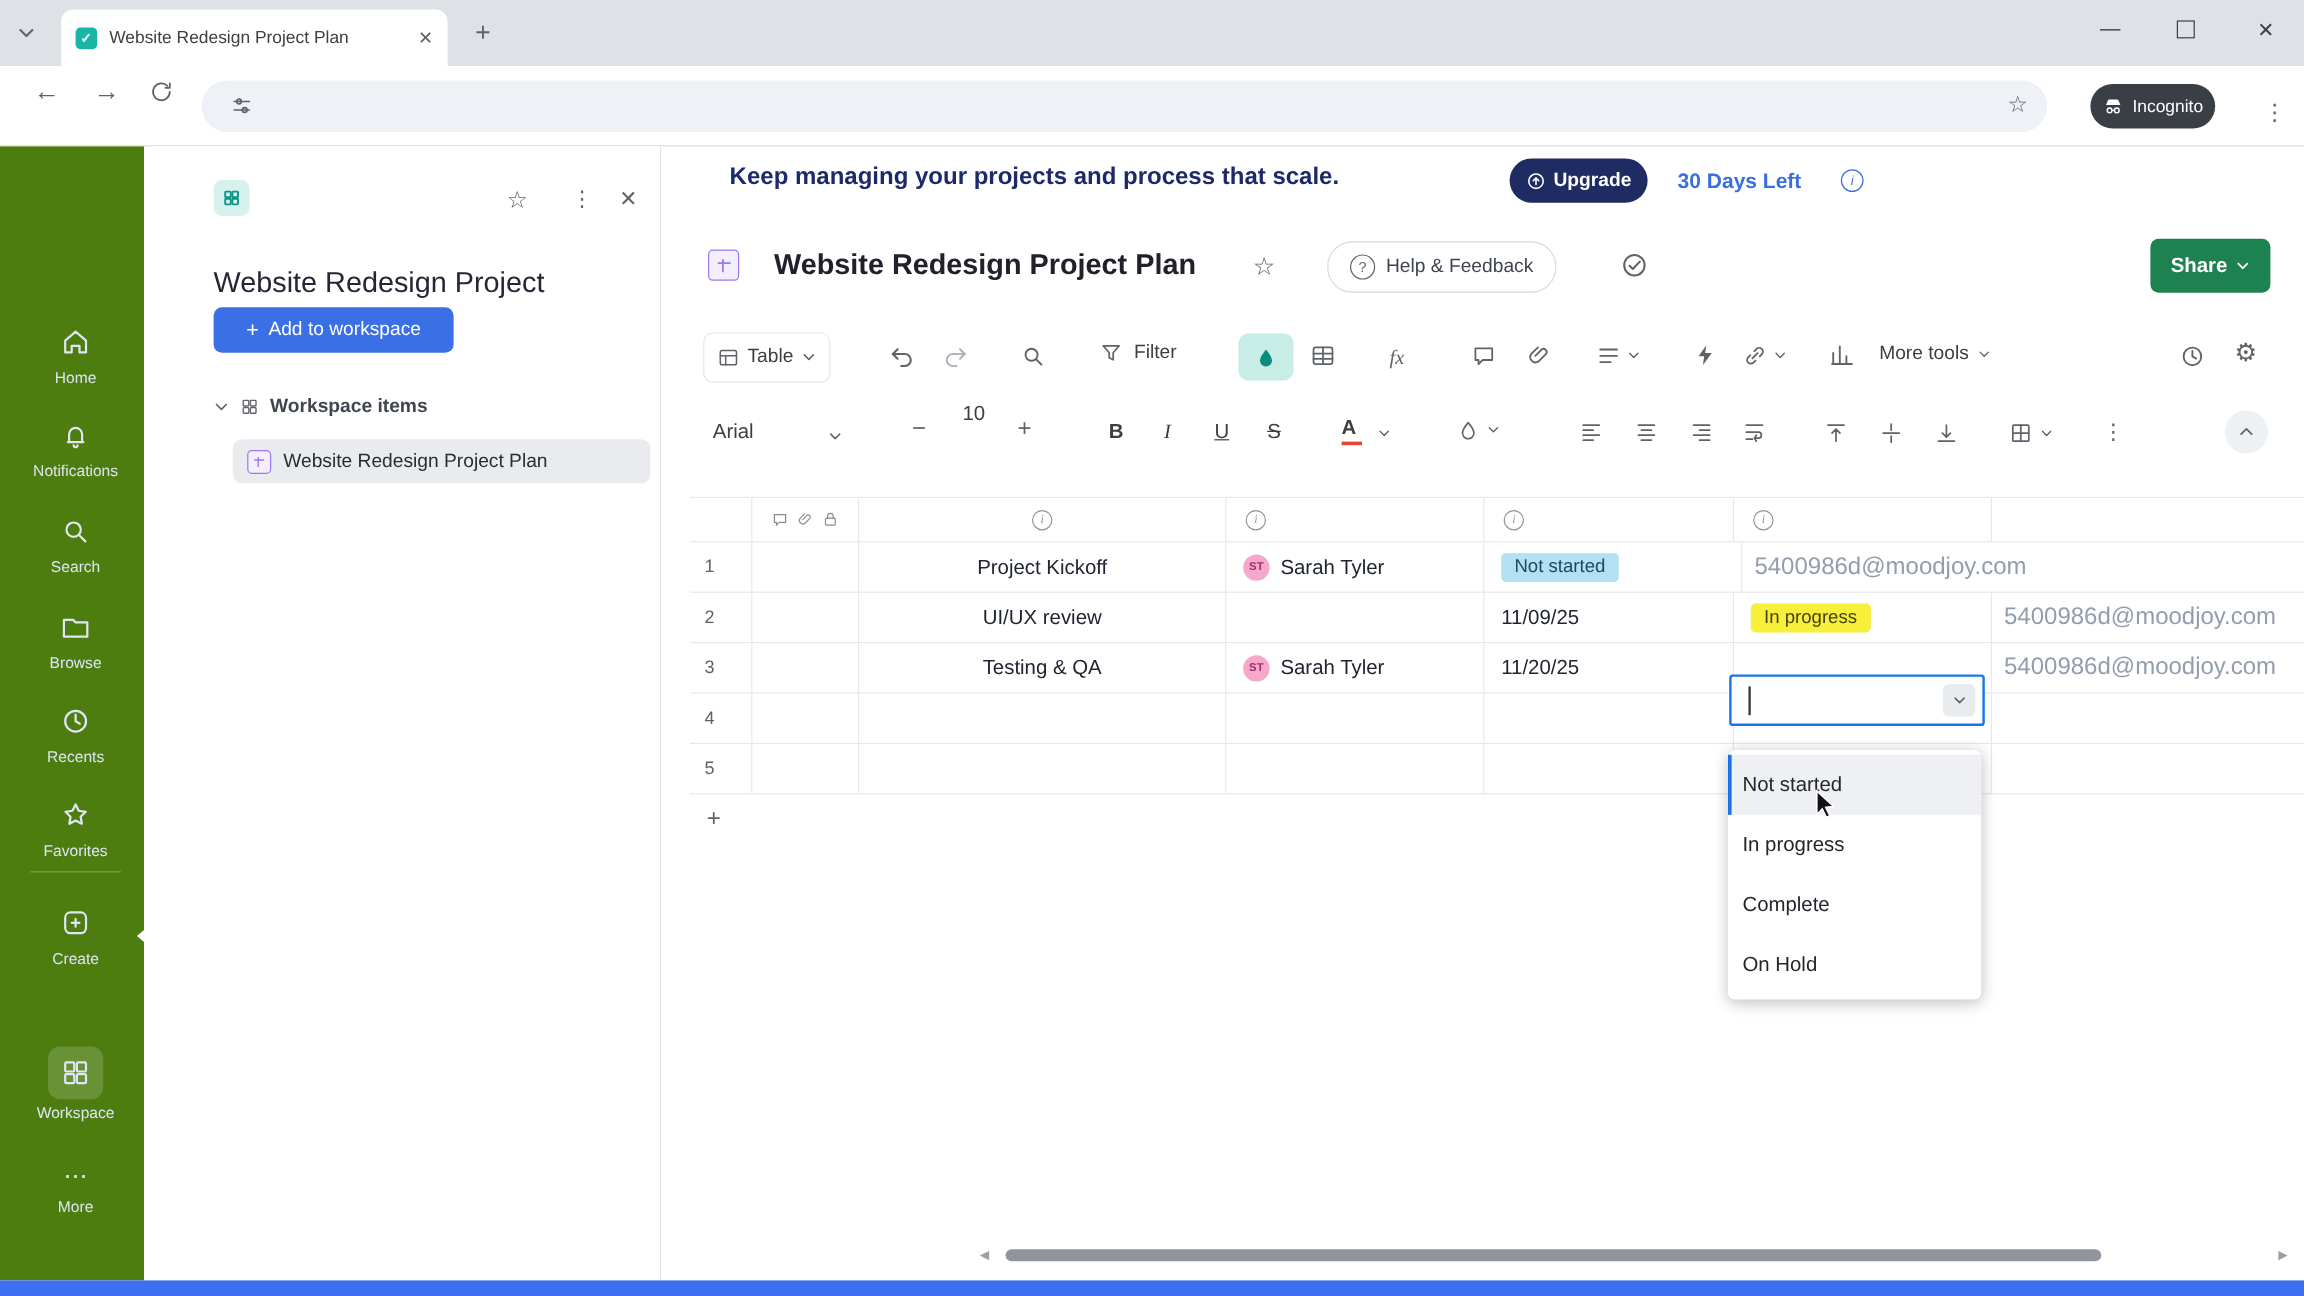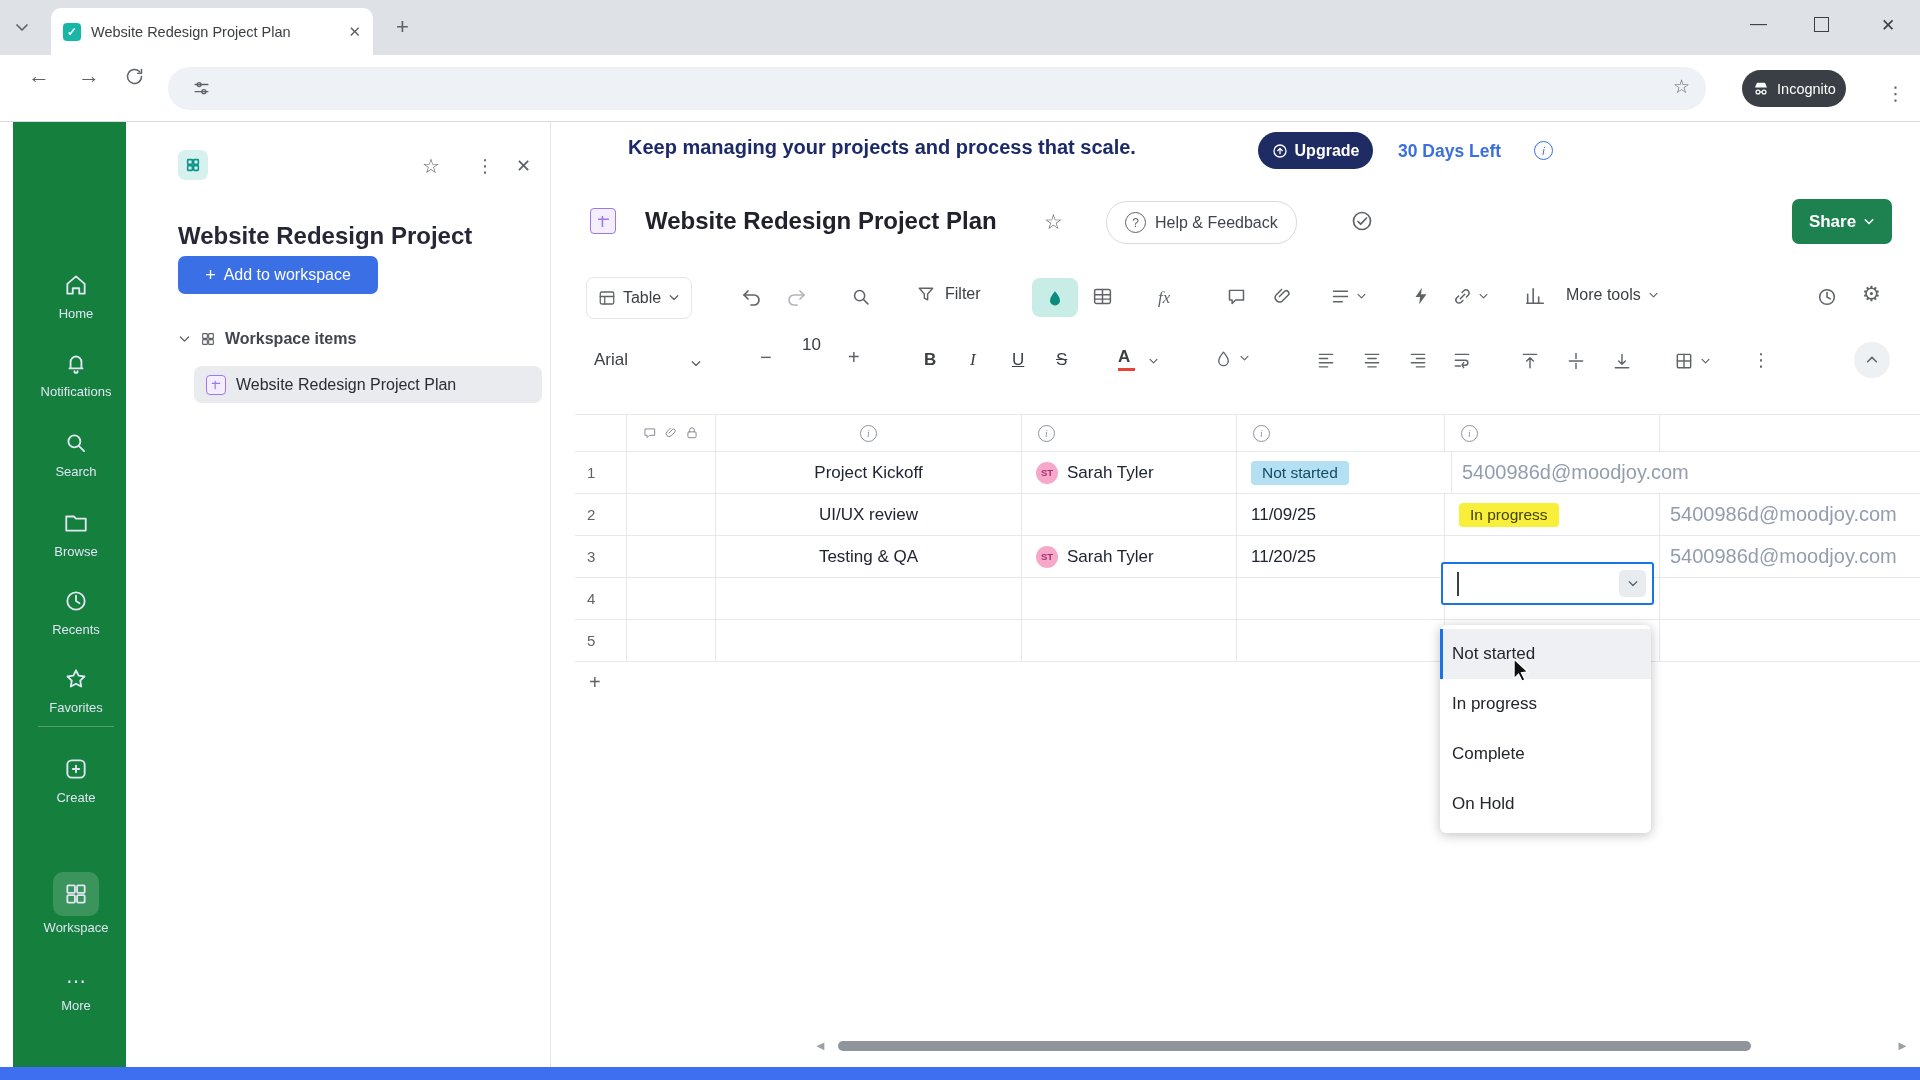--- a/index.html
+++ b/index.html
@@ -16,32 +16,32 @@
   .tab-title{font-size:14.5px;color:#3c4043;white-space:nowrap;overflow:hidden;flex:1;margin-left:10px}
   .favicon{width:18px;height:18px;border-radius:4px;background:#17b6a7;flex:0 0 auto;
            display:flex;align-items:center;justify-content:center;color:#fff;font-size:12px;font-weight:bold}
   .urlrow{left:0;top:55px;width:1920px;height:67px;background:#fff;border-bottom:1px solid #dadce0;box-sizing:border-box}
   .urlfield{left:168px;top:67px;width:1538px;height:43px;background:#eef1f5;border-radius:22px}
   .url-text{font-size:16.5px;color:#1f2430;white-space:nowrap}
   .incog{left:1742px;top:70px;width:104px;height:37px;background:#3a3f46;border-radius:19px;
          display:flex;align-items:center;justify-content:center;gap:7px;color:#fff;font-size:14.5px}
   .winbtn{font-size:17px;color:#3c4043}
   
-  .sidebar{left:13px;top:122px;width:120px;height:945px;background:#15803d}
+  .sidebar{left:0;top:122px;width:120px;height:945px;background:#4d7c0f}
   .side-it{position:absolute;left:0;width:126px;text-align:center;color:#dfe4f5;cursor:default}
   .side-lb{font-size:13px;margin-top:4px;color:#dfe4f5}
   .active-box{width:46px;height:44px;border-radius:10px;background:rgba(255,255,255,.16);
               margin:0 auto;display:flex;align-items:center;justify-content:center}
   .side-div{position:absolute;left:25px;width:76px;top:604px;border-top:1px solid rgba(255,255,255,.25)}
   .notch{position:absolute;left:114px;top:648px;width:0;height:0;border-top:10px solid transparent;
          border-bottom:10px solid transparent;border-right:12px solid #fff}
   
   .panel{left:126px;top:122px;width:425px;height:945px;background:#fff;border-right:1px solid #e2e4e8;box-sizing:border-box}
   .ws-badge{width:30px;height:30px;border-radius:7px;background:#d7f2ee;display:flex;align-items:center;justify-content:center}
-  .panel-title{font-size:24px;font-weight:bold;color:#262637}
+  .panel-title{font-size:24px;font-weight:normal;color:#262637}
   .add-btn{left:178px;top:256px;width:200px;height:38px;background:#3b6fe5;border-radius:7px;color:#fff;
            display:flex;align-items:center;justify-content:center;gap:8px;font-size:16px}
   .sec-lb{font-size:16px;font-weight:600;color:#41454f}
   .sel-item{left:194px;top:366px;width:348px;height:37px;background:#e9ebef;border-radius:8px;
             display:flex;align-items:center;gap:10px;padding:0 12px;box-sizing:border-box}
   .sheet-ic{width:18px;height:18px;border-radius:4px;border:1.6px solid #9c77ee;background:#f4effe;
             display:inline-flex;align-items:center;justify-content:center;flex:0 0 auto}
   
   .banner-msg{font-size:20px;font-weight:bold;color:#1c2a6a}
   .upgrade{left:1258px;top:132px;width:115px;height:37px;background:#1f2b63;border-radius:19px;color:#fff;
@@ -245,21 +245,21 @@
 </div>
 <div class="a sel-item">
   <span class="sheet-ic">
     <svg width="10" height="10" viewBox="0 0 12 12" style="stroke:#9c77ee;stroke-width:1.4">
         <path d="M1 4h10M5 1v10"></path>
       </svg>
   </span>
   <span style="font-size:16px;color:#2b2b36">Website Redesign Project Plan</span>
 </div>
 
-<div class="a banner-msg" style="left:628px;top:136px">Keep managing your projects and process that scale.</div>
+<div class="a banner-msg" style="left:608px;top:136px">Keep managing your projects and process that scale.</div>
 <div class="a upgrade">
   <svg width="16" height="16" viewBox="0 0 24 24" style="stroke:#fff;fill:none;stroke-width:2;stroke-linecap:round">
       <circle cx="12" cy="12" r="9"></circle>
       <path d="M12 16V8M8.5 11.5L12 8l3.5 3.5"></path>
     </svg>
   <span>Upgrade</span>
 </div>
 <span class="a days" style="left:1398px;top:141px">30 Days Left</span>
 <span class="a info-blue" style="left:1534px;top:141px">i</span>
 

